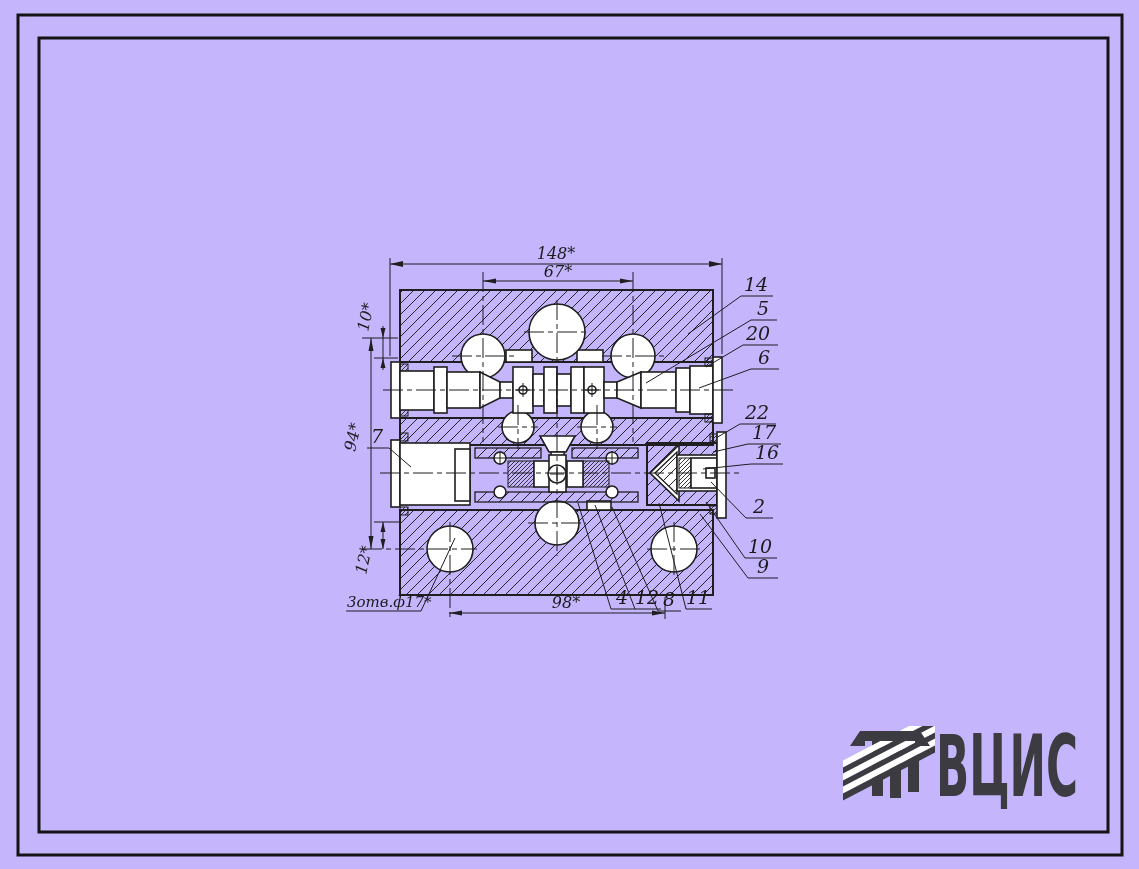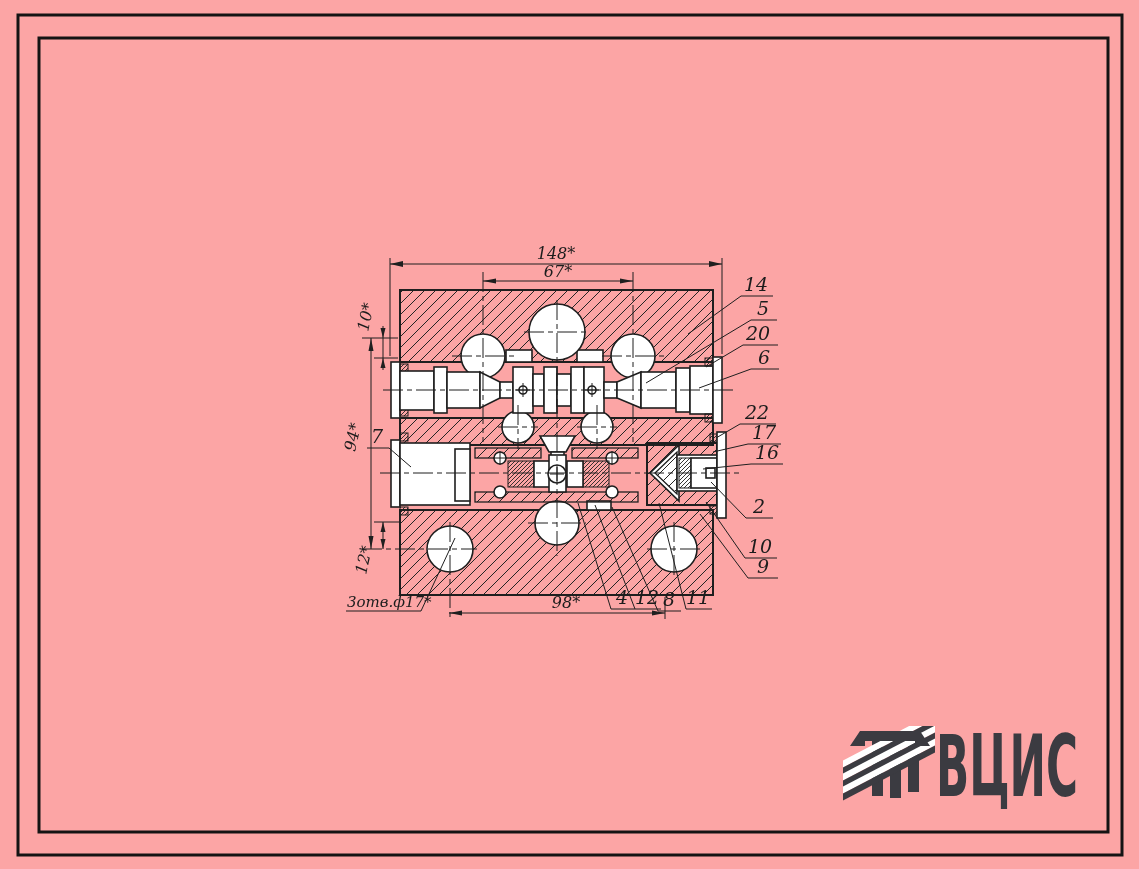--- a/index.html
+++ b/index.html
@@ -1,16 +1,16 @@
 <!DOCTYPE html>
 <html><head>
 <meta charset="utf-8">
 <style>
   html,body{margin:0;padding:0;background:#e8e8e8}
-  .page{position:relative;width:1139px;height:869px;background:#fca5a5;overflow:hidden;font-family:"DejaVu Serif",serif}
+  .page{position:relative;width:1139px;height:869px;background:#c4b5fd;overflow:hidden;font-family:"DejaVu Serif",serif}
   svg{display:block}
   .frame{fill:none;stroke:#141414;stroke-width:3}
   .blk{fill:url(#hatch);stroke:#1f1f1f;stroke-width:2}
   .blk2{fill:url(#hatch);stroke:#1f1f1f;stroke-width:1.3}
   .part{fill:#ffffff;stroke:#1f1f1f;stroke-width:1.6}
   .seal{fill:url(#dense);stroke:#1f1f1f;stroke-width:1}
   .thin{stroke:#1f1f1f;stroke-width:1;fill:none}
   .cl{stroke:#1f1f1f;stroke-width:1;fill:none;stroke-dasharray:20 4 5 4}
   .dim{stroke:#1f1f1f;stroke-width:1;fill:none}
   .arr{fill:#1f1f1f;stroke:none}

